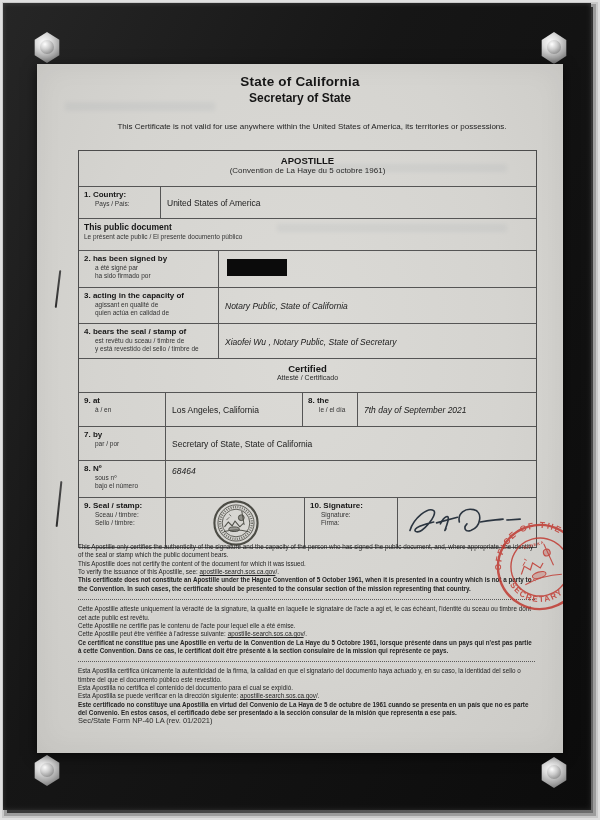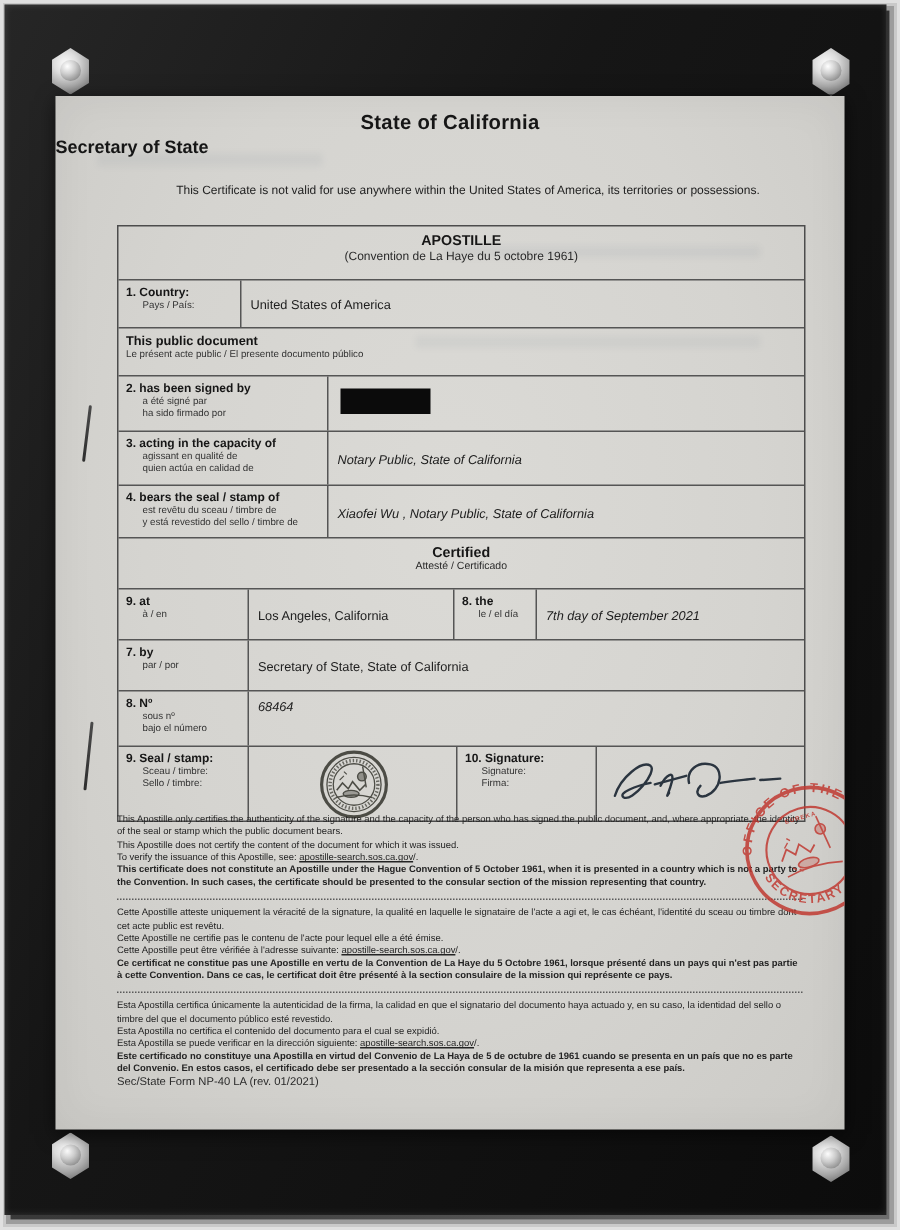--- a/index.html
+++ b/index.html
@@ -19,21 +19,21 @@
   .bolt::after{content:"";position:absolute;left:7px;top:8px;width:14px;height:14px;border-radius:50%;
     background:radial-gradient(circle at 35% 30%,#ffffff,#cdcdcd 40%,#8d8d8d 80%);}
   .bolt.tl{left:33px;top:32px}.bolt.tr{left:540px;top:32px}.bolt.bl{left:33px;top:755px}.bolt.br{left:540px;top:757px}
   
   .paper{position:absolute;left:37px;top:64px;width:526px;height:689px;overflow:hidden;
     background:radial-gradient(ellipse at 50% 40%,#dbdad6 0%,#d5d4d0 55%,#cbcac6 100%);
     box-shadow:0 3px 12px rgba(0,0,0,.6), inset 0 0 30px rgba(0,0,0,.05);
     color:#1d1d1d;}
   .ghost{position:absolute;background:#5d6c7d;opacity:.07;filter:blur(2px);border-radius:2px;}
   .doc-title{position:absolute;top:10px;left:0;width:100%;text-align:center;font-weight:bold;font-size:13.5px;letter-spacing:.2px;color:#161616;}
-  .doc-subtitle{position:absolute;top:27px;left:0;width:100%;text-align:left;font-weight:bold;font-size:12px;color:#161616;}
+  .doc-subtitle{position:absolute;top:27px;left:0;width:100%;text-align:center;font-weight:bold;font-size:12px;color:#161616;}
   .doc-notice{position:absolute;top:58px;left:12px;width:100%;text-align:center;font-size:8px;color:#222;}
   
   .apostille-table{position:absolute;left:41px;top:86px;width:457px;border:1px solid #4c4c4c;background:transparent;}
   .tr{display:flex;border-bottom:1px solid #555;}
   .tr:last-child{border-bottom:none;}
   .h-apo{height:35px}.h-r1{height:31px}.h-pd{height:31px}.h-r2{height:36px}.h-r3{height:35px}.h-r4{height:34px}
   .h-cert{height:33px}.h-r56{height:33px}.h-r7{height:33px}.h-r8{height:36px}.h-r910{height:49px}
   .td{box-sizing:border-box;padding:3px 4px 2px 5px;}
   .td.bordered{border-right:1px solid #555;}
   .w-lab1{width:82px}.w-lab2{width:140px}.w-lab3{width:87px}
@@ -134,21 +134,21 @@
         </div>
         <div class="td grow val it">Notary Public, State of California</div>
       </div>
 
       <div class="tr h-r4">
         <div class="td bordered w-lab2">
           <div class="lab-main">4. bears the seal / stamp of</div>
           <div class="lab-sub">est revêtu du sceau / timbre de</div>
           <div class="lab-sub">y está revestido del sello / timbre de</div>
         </div>
-        <div class="td grow val it">Xiaofei Wu , Notary Public, State of California</div>
+        <div class="td grow val it">Xiaofei Wu , Notary Public, State of Secretary</div>
       </div>
 
       <div class="tr h-cert">
         <div class="hdr-center">
           <div class="t1">Certified</div>
           <div class="t2" style="font-size:7px">Attesté / Certificado</div>
         </div>
       </div>
 
       <div class="tr h-r56">

